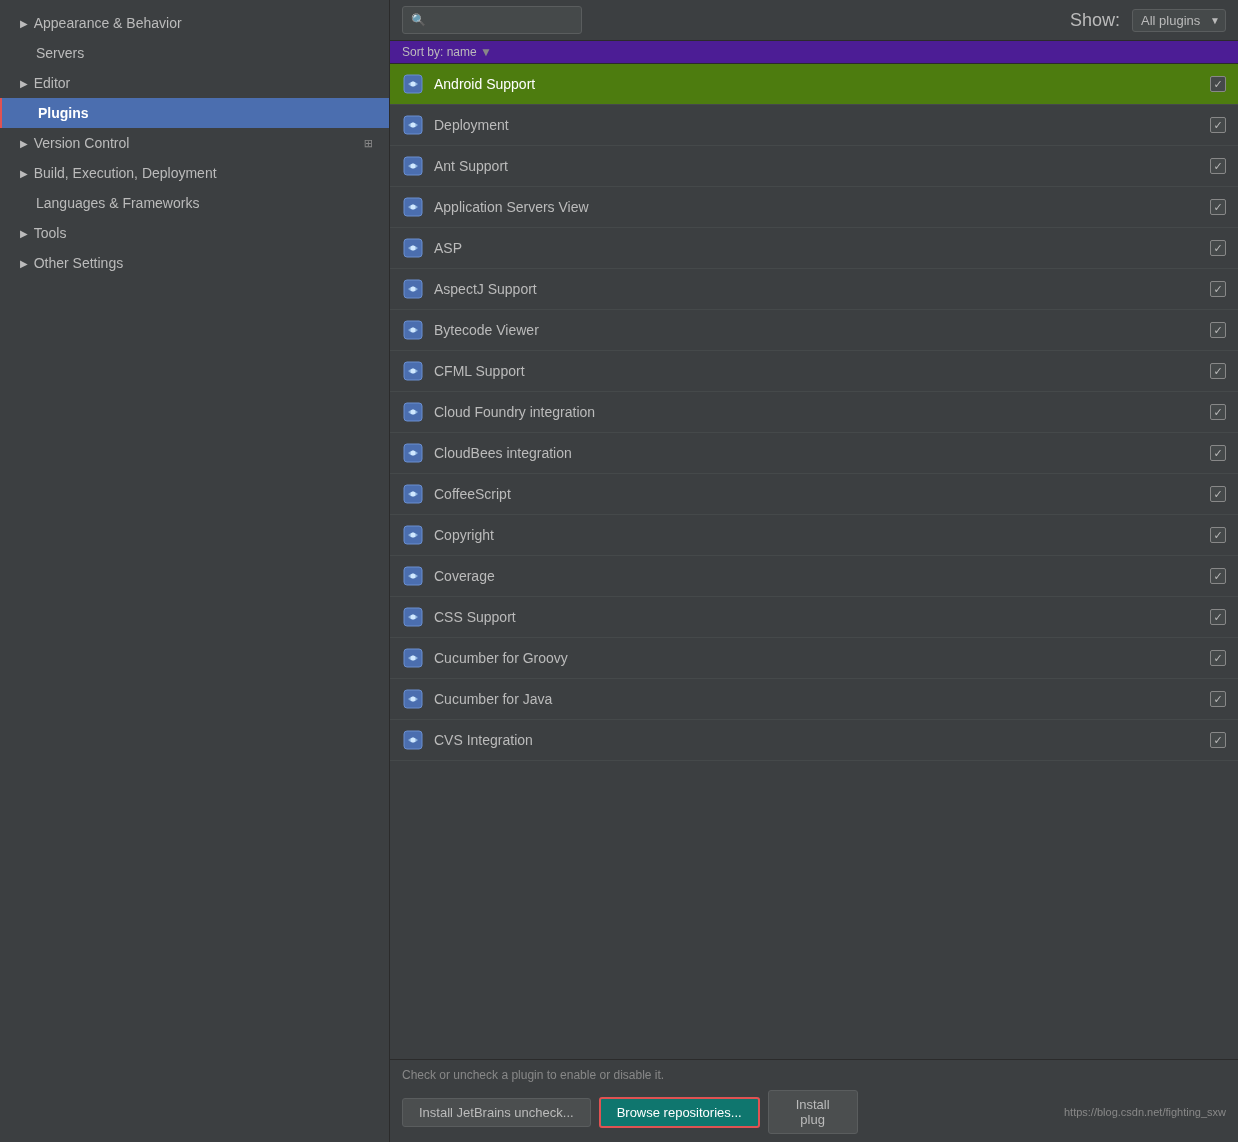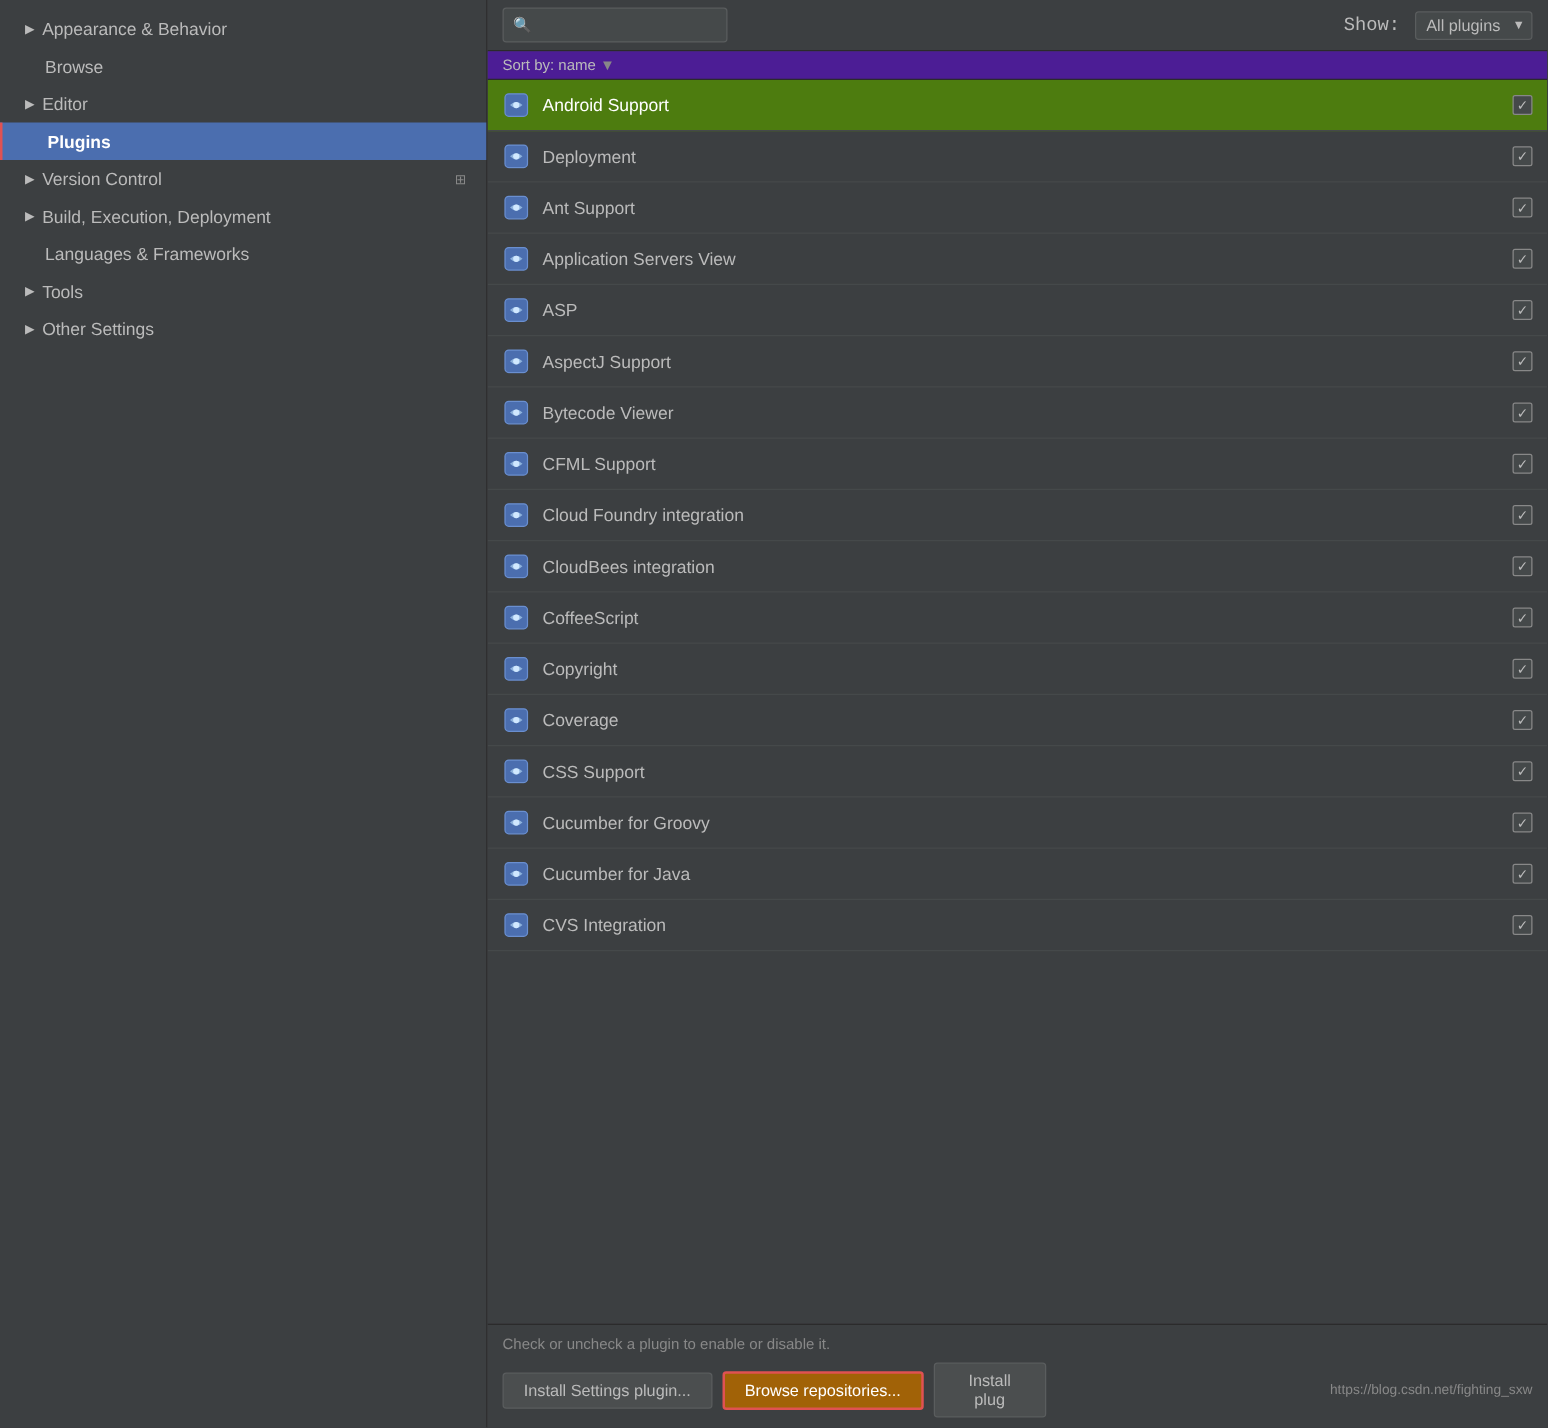--- a/index.html
+++ b/index.html
@@ -98,23 +98,22 @@
       background: transparent;
       border: none;
       outline: none;
       color: #bbbbbb;
       font-size: 13px;
       width: 100%;
     }
 
     .show-label {
       color: #bbbbbb;
-      font-size: 15px;
+      font-size: 18px;
       margin-left: auto;
-      font-family: Liberation Mono, monospace;
     }
 
     .show-dropdown {
       background: #45494a;
       border: 1px solid #5a5d5e;
       color: #bbbbbb;
       font-size: 13px;
       padding: 3px 24px 3px 8px;
       border-radius: 3px;
       appearance: none;
@@ -252,21 +251,21 @@
       border-radius: 3px;
       border: 1px solid #5a5d5e;
       background: #4b4e4f;
       color: #bbbbbb;
       font-size: 13px;
       cursor: pointer;
     }
 
     .btn.highlighted {
       border: 2px solid #e05252;
-      background: #a16207;
+      background: #0f766e;
       color: #ffffff;
     }
 
     .url-bar {
       margin-left: auto;
       font-size: 11px;
       color: #888;
     }
   </style>
 </head>
@@ -276,21 +275,21 @@
 
   <div class="sidebar">
 
     <div class="sidebar-item">
       <span class="arrow">▶</span>
       <span>Appearance &amp; Behavior</span>
     </div>
 
     <div class="sidebar-item">
       <span style="width:16px; display:inline-block;"></span>
-      <span>Browse</span>
+      <span>Servers</span>
     </div>
 
     <div class="sidebar-item">
       <span class="arrow">▶</span>
       <span>Editor</span>
     </div>
 
     <div class="sidebar-item has-border-left">
       <span style="width:16px; display:inline-block;"></span>
       <span style="font-weight:bold; color:#ffffff;">Plugins</span>
@@ -534,21 +533,21 @@
     </svg>
           </div>
           <span class="plugin-name">CVS Integration</span>
           <div class="plugin-checkbox checked"></div>
         </div>
       </div>
 
     <div class="bottom-area">
       <div class="hint-text">Check or uncheck a plugin to enable or disable it.</div>
       <div class="button-row">
-        <button class="btn">Install Settings plugin...</button>
+        <button class="btn">Install JetBrains uncheck...</button>
         <button class="btn highlighted">Browse repositories...</button>
         <button class="btn" style="overflow:hidden; max-width:90px;">Install plug</button>
         <span class="url-bar">https://blog.csdn.net/fighting_sxw</span>
       </div>
     </div>
 
   </div>
 </div>
 
 </body></html>

